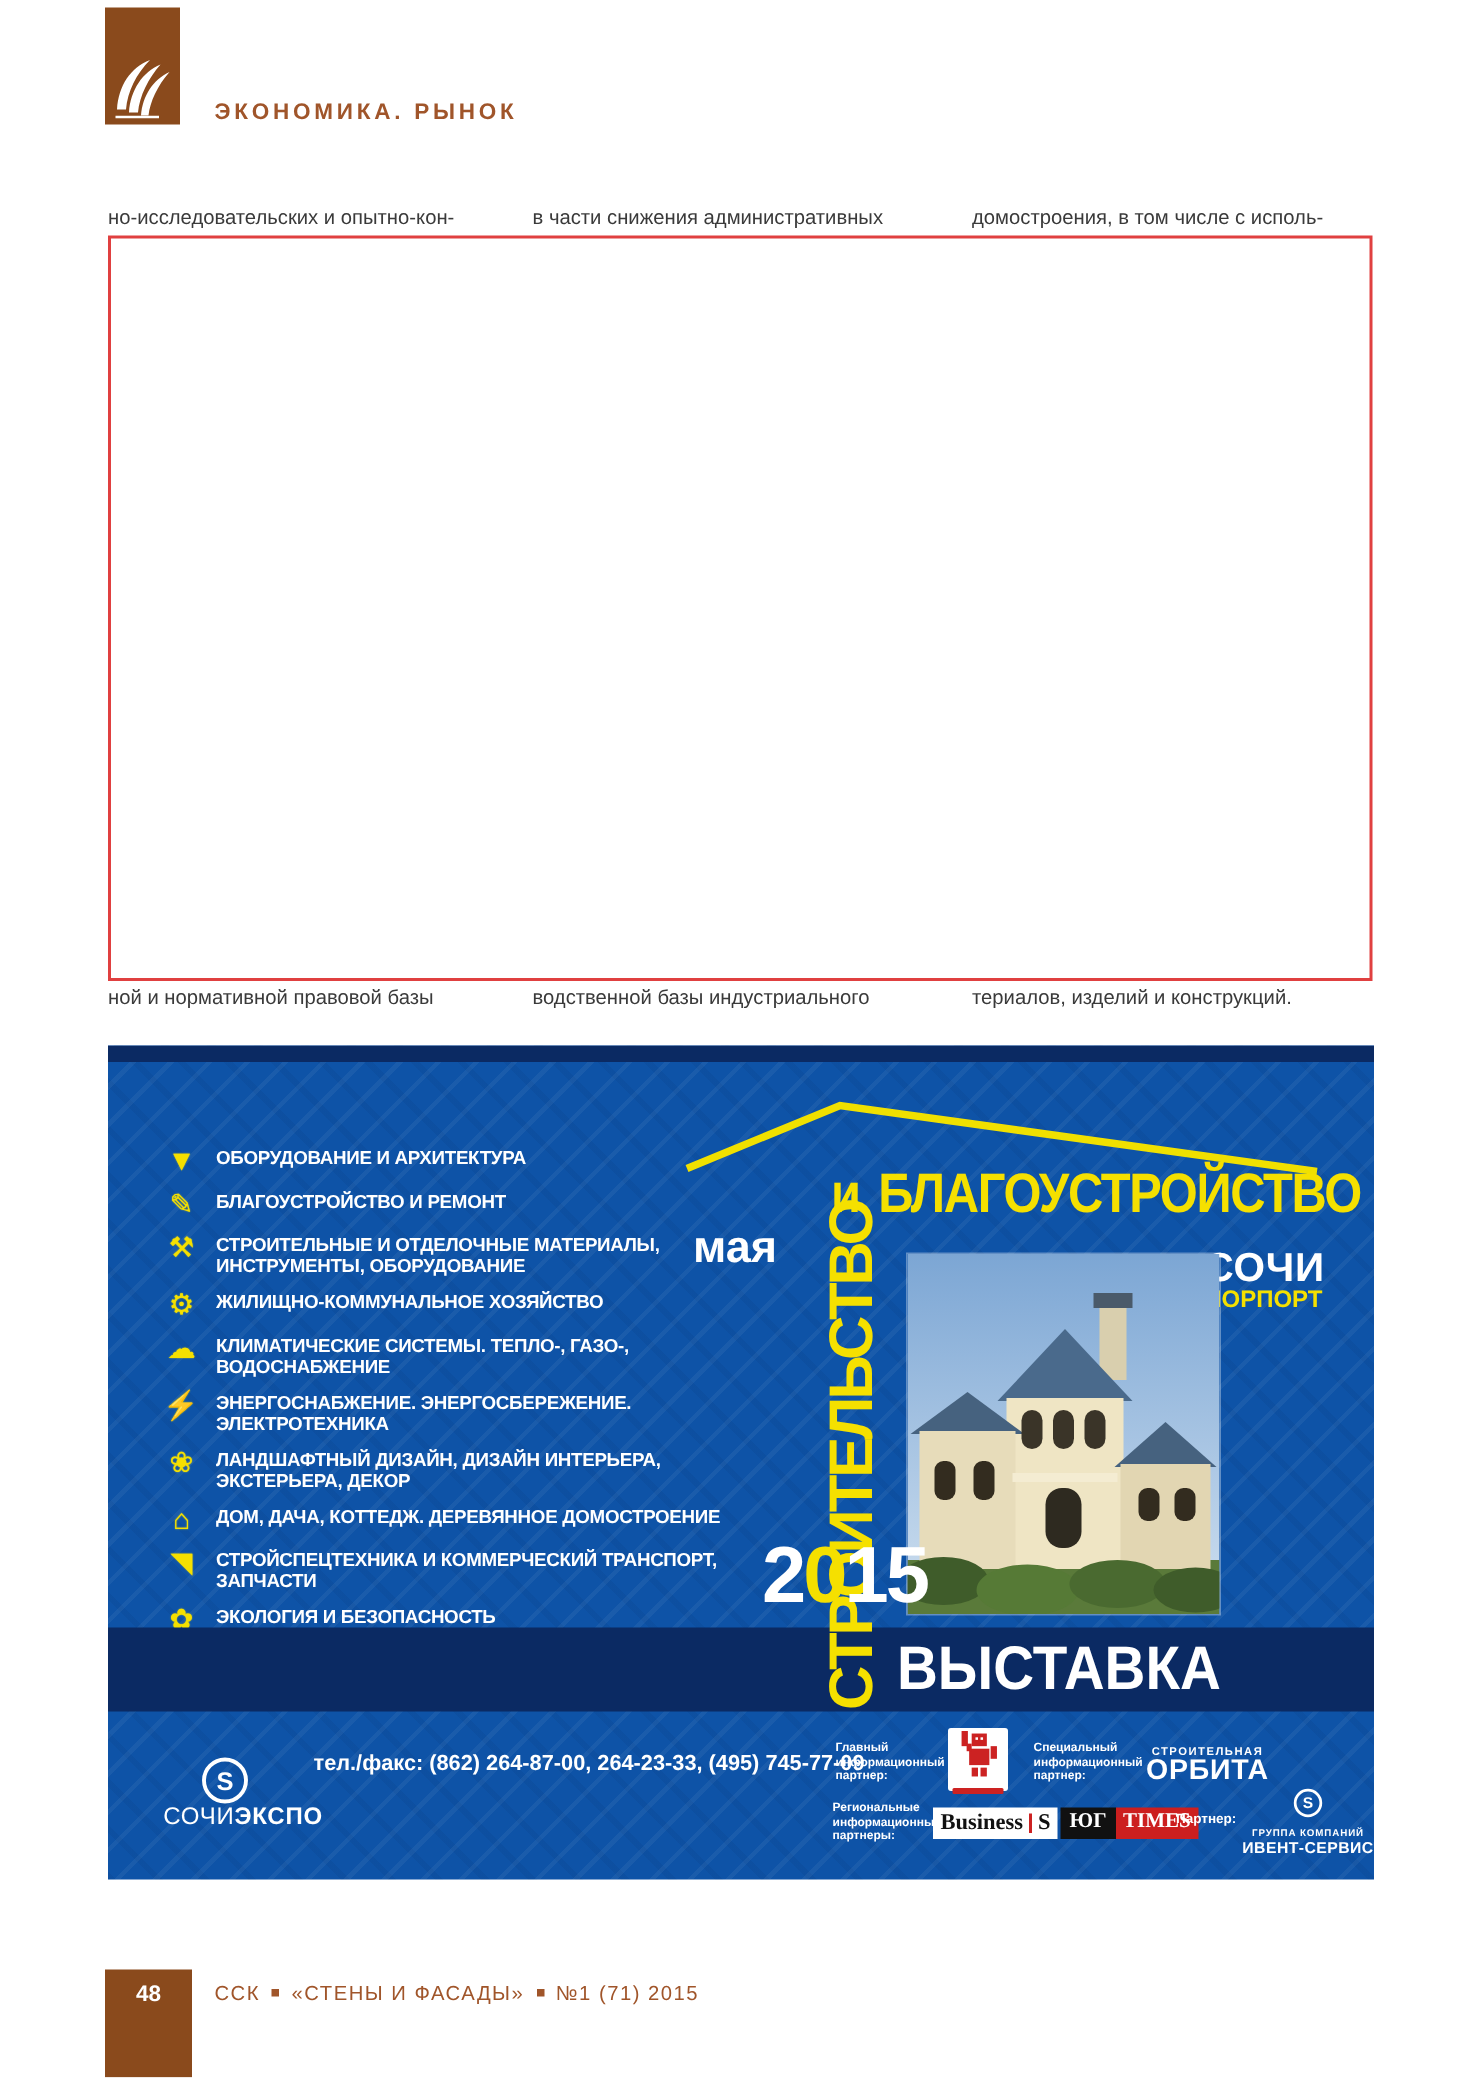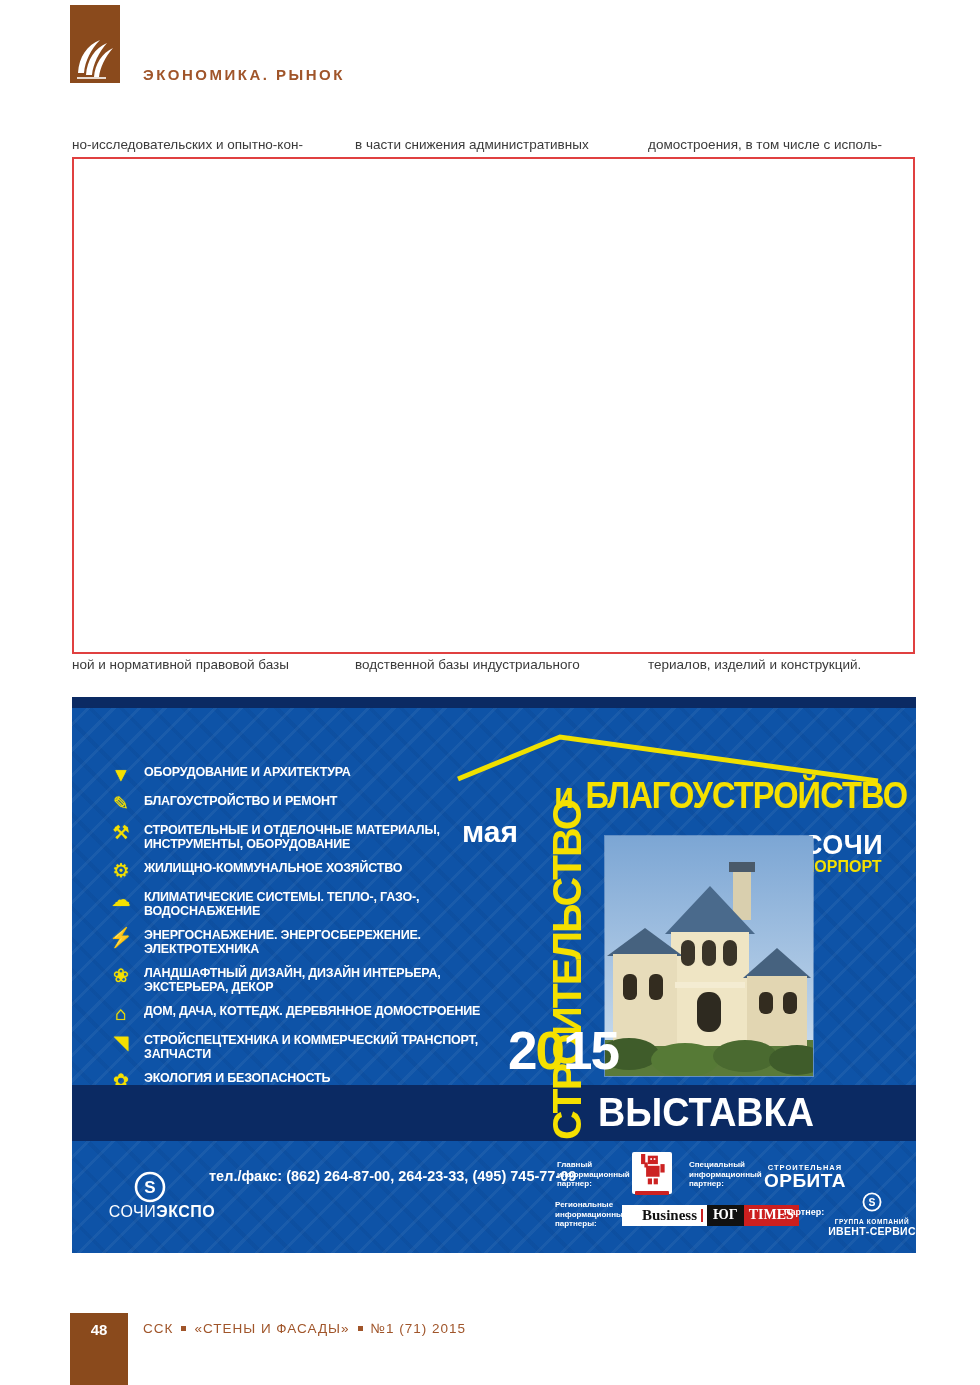--- a/index.html
+++ b/index.html
@@ -77,21 +77,21 @@
   .lbl-special { left:617px; top:463px; }
   .lbl-regional { left:483px; top:503px; }
   .lbl-partner { left:712px; top:511px; font-size:9px; }
   .logo-robot { position:absolute; left:560px; top:455px; width:40px; height:42px;
     background:#ffffff; border-radius:2px; padding:2px 3px 0 3px; text-align:center; }
   .logo-robot .cap { margin-top:1px; height:4px; background:#cc2222; border-radius:1px; }
   .logo-orbit { position:absolute; left:692px; top:466px; color:#ffffff;text-align:center; }
   .orbit-1 { font-size:7.5px; font-weight:bold; letter-spacing:1px; }
   .orbit-2 { font-size:19px; font-weight:bold; letter-spacing:0.5px; margin-top:-2px; }
   .logo-business { position:absolute; left:550px; top:508px; height:21px; background:#ffffff;
-    display:flex; align-items:center; padding:0 20px; gap:4px;
+    display:flex; align-items:center; padding:0 5px; gap:4px;
     font-family:"Liberation Serif", serif; font-weight:bold; font-size:15px; color:#111; }
   .logo-business .divider { width:2px; height:13px; background:#cc2222; }
   .logo-yugtimes { position:absolute; left:635px; top:508px; height:21px; display:flex;
     font-family:"Liberation Serif", serif; font-weight:bold; font-size:14px; }
   .logo-yugtimes .yug { background:#111111; color:#ffffff; padding:2px 6px; }
   .logo-yugtimes .times { background:#cc1f1f; color:#ffffff; padding:2px 5px; }
   .logo-ivent { position:absolute; left:752px; top:494px; width:96px; text-align:center; color:#ffffff; }
   .logo-ivent .iv1 { font-size:6.5px; font-weight:bold; letter-spacing:0.6px; margin-top:1px; }
   .logo-ivent .iv2 { font-size:10.5px; font-weight:bold; letter-spacing:0.3px; }
   

